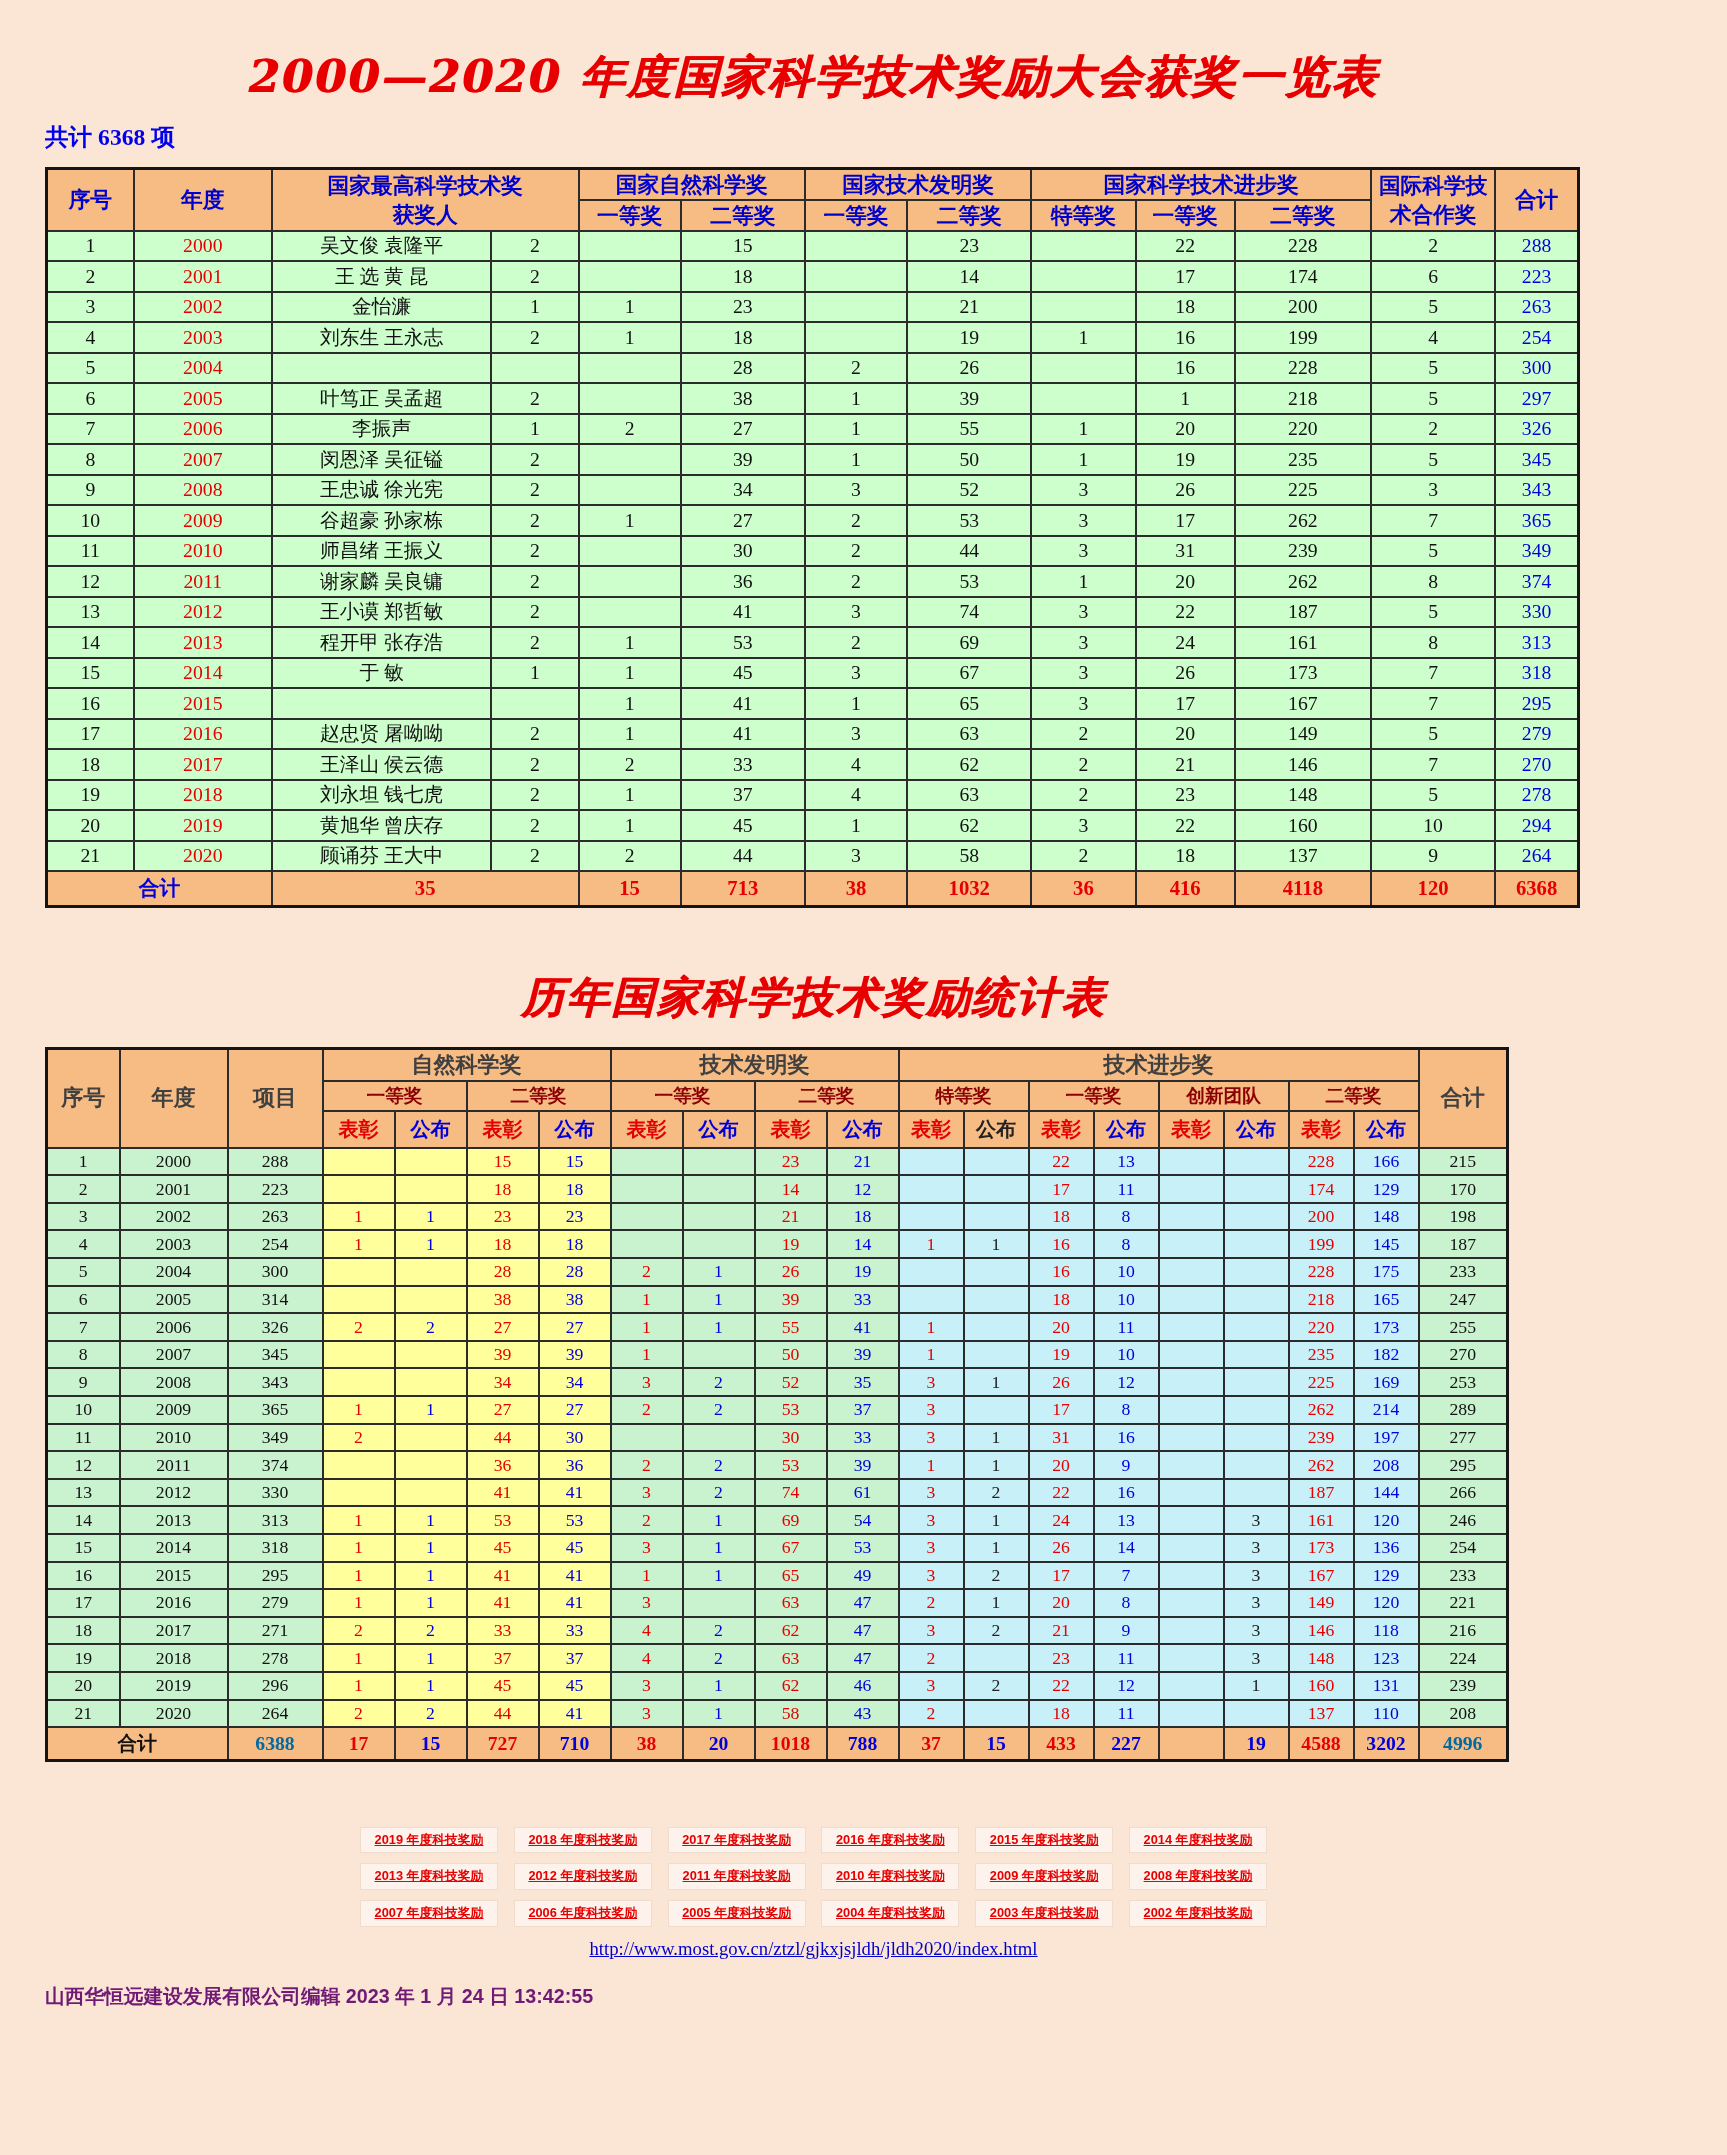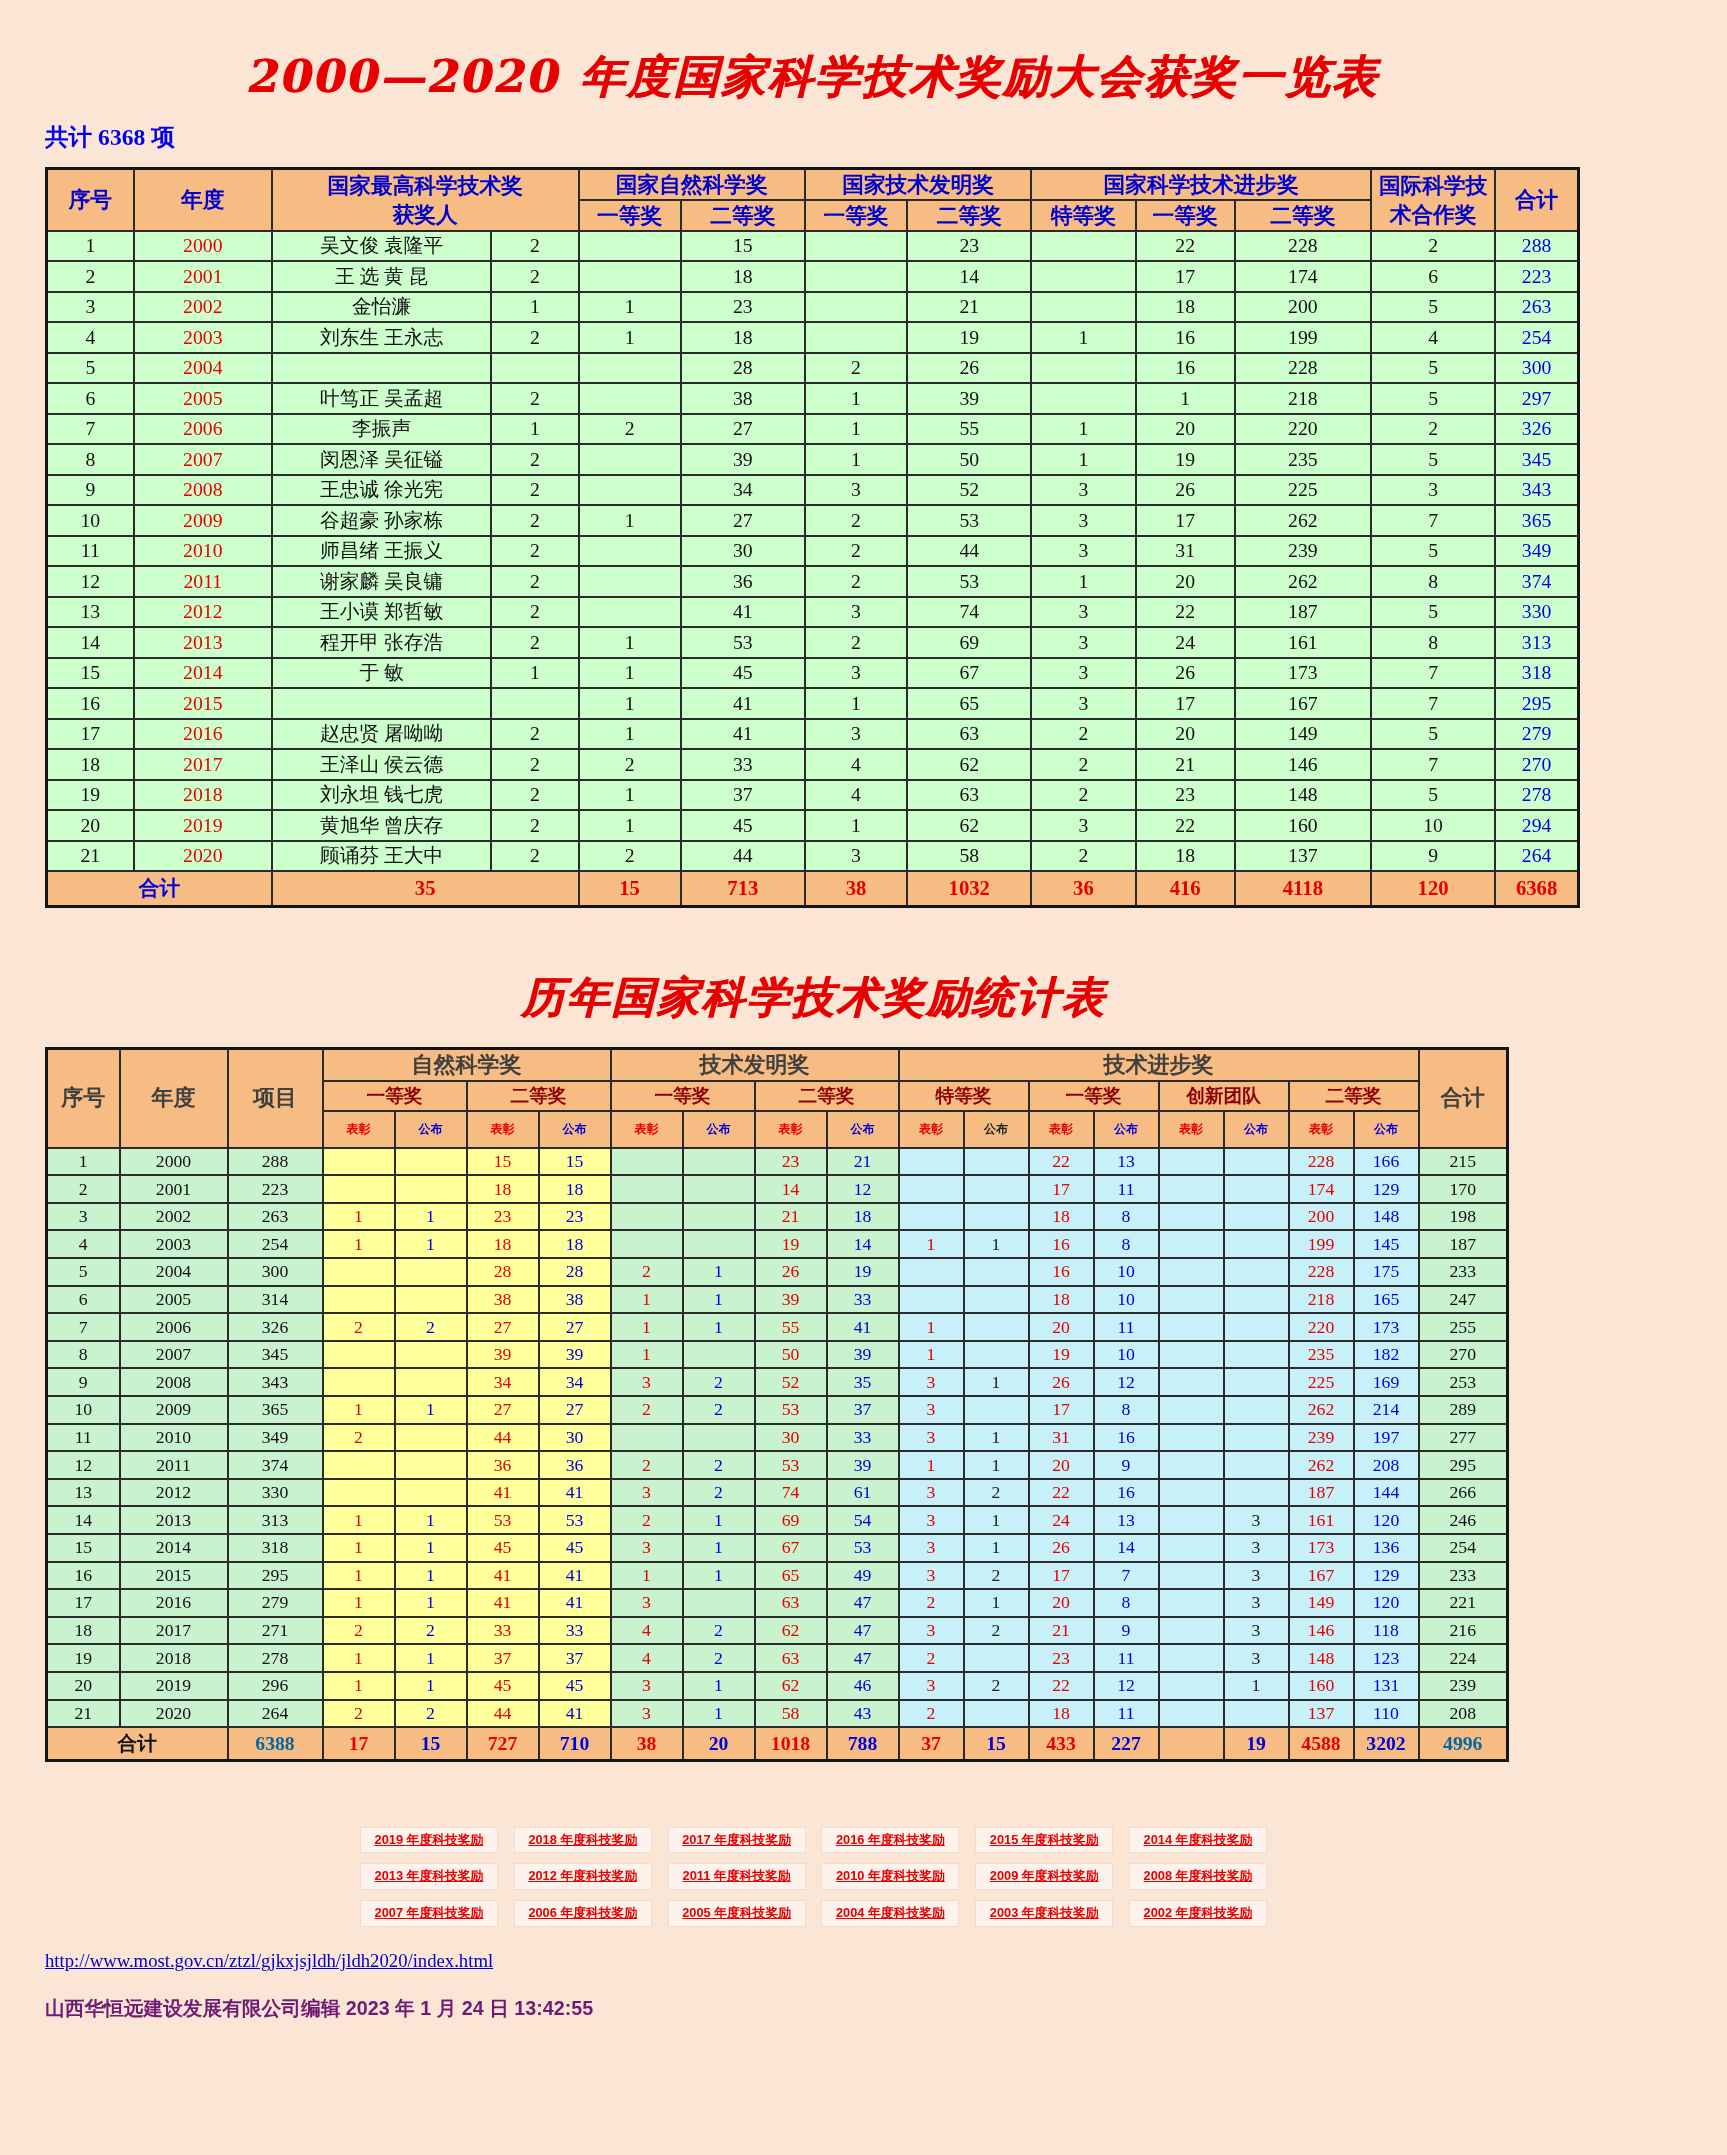--- a/index.html
+++ b/index.html
@@ -20,21 +20,21 @@
   .sub2{font-size:20.7px;margin-bottom:11.8px}
   table{border-collapse:collapse;table-layout:fixed;background:var(--green)}
   .t1{width:1535px;border:3px solid #151515}
   .t2{width:1462px;border:3px solid #151515}
   th,td{border:2px solid var(--bd);text-align:center;vertical-align:middle;
         overflow:hidden;padding:0 2px}
   thead th{background:var(--hdr)}
   .t1 thead th{color:#0000cc;font-weight:bold;font-size:21.7px;height:26.6px}
   .t2 thead th{color:#404040;font-weight:bold;font-size:22px;height:33px}
   .t2 tr.sub th{color:var(--maroon);font-size:18.7px;height:29.6px}
-  .t2 tr.subsub th{font-size:12px;font-family:"Liberation Serif",serif;height:37px}
+  .t2 tr.subsub th{font-size:20px;font-family:"Liberation Serif",serif;height:37px}
   .t2 .hb{color:var(--red)} .t2 .pb{color:var(--blue)} .t2 .pk{color:#222}
   .t1 td{height:30.5px;font-size:19.7px;font-family:"Liberation Serif",serif;color:#111;white-space:nowrap}
   .t1 td.yr{color:var(--red)}
   .t1 td.bl{color:var(--blue)}
   .t2 td{height:27.6px;font-size:17.7px;font-family:"Liberation Serif",serif;white-space:nowrap}
   .t2 td.gk{background:var(--green2);color:#111}
   .t2 td.yb{background:var(--yellow);color:var(--red)}
   .t2 td.yp{background:var(--yellow);color:var(--blue)}
   .t2 td.gb{background:var(--green2);color:var(--red)}
   .t2 td.gp{background:var(--green2);color:var(--blue)}
@@ -45,21 +45,21 @@
   .t1 tr.tot td{font-size:20.7px;height:35px}
   .t2 tr.tot td{font-size:19.7px;height:33px}
   tr.tot td.lab{color:var(--blue);font-family:"Liberation Sans",sans-serif}
   tr.tot td.labk{color:#111;font-family:"Liberation Sans",sans-serif}
   tr.tot td.val{color:var(--red)}
   tr.tot td.r2{color:var(--red)} tr.tot td.b2{color:var(--blue)} tr.tot td.k2{color:#0369a1}
   .links{display:grid;grid-template-columns:repeat(6,138px);column-gap:15.8px;row-gap:9.9px;
          width:max-content;margin:65px auto 0}
   .ylink{background:#fdf2ec;border:1px solid #f0dccc;color:#e60000;font-size:12.8px;
          font-weight:bold;text-align:center;padding:3.9px 2px;cursor:pointer;white-space:nowrap}
-  .url-line{text-align:left;margin-top:23px}
+  .url-line{text-align:center;margin-top:11px}
   .url-line a{color:#0000cc;font-size:18.7px;font-family:"Liberation Serif",serif;text-decoration:underline}
   .credit{margin-top:23.6px;font-size:19.7px;font-weight:bold;color:#701a75}
 </style>
 </head>
 <body>
 
 <div class="wrap">
 
   <div class="title title1">2000—2020 年度国家科学技术奖励大会获奖一览表</div>
   <div class="subtitle sub1">共计 6368 项</div>

